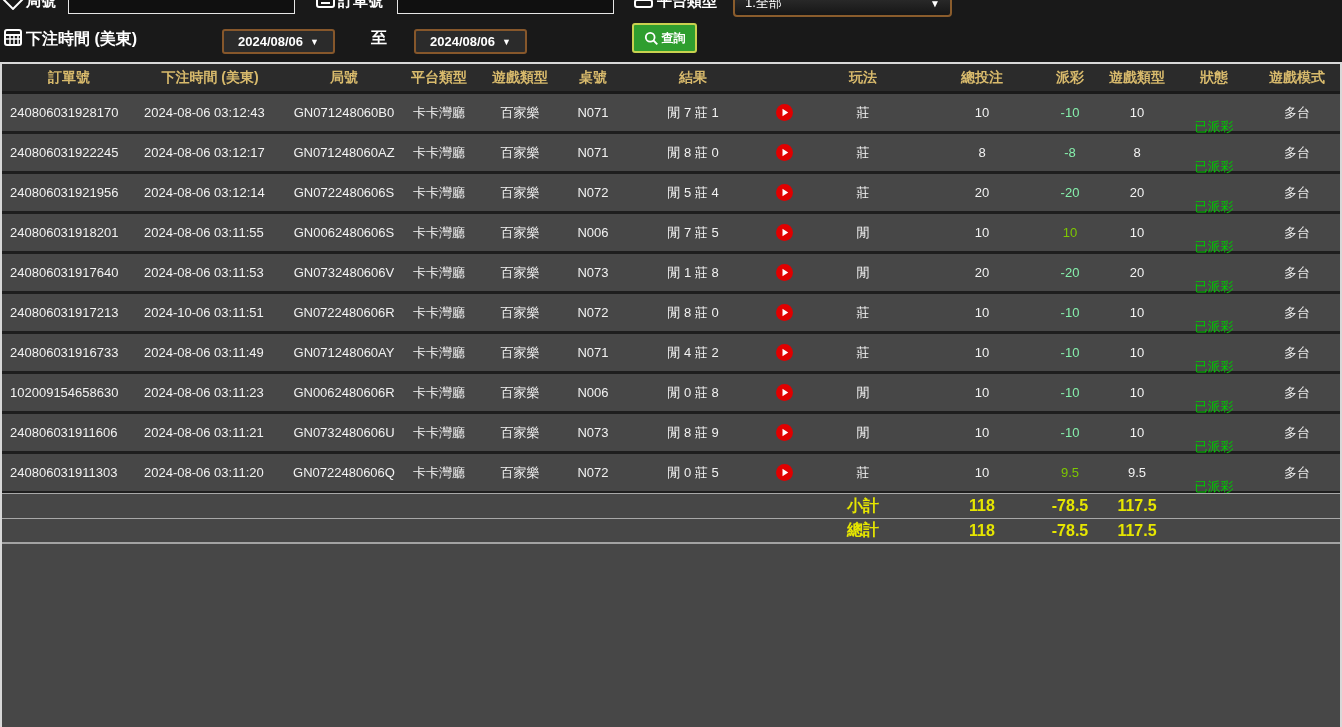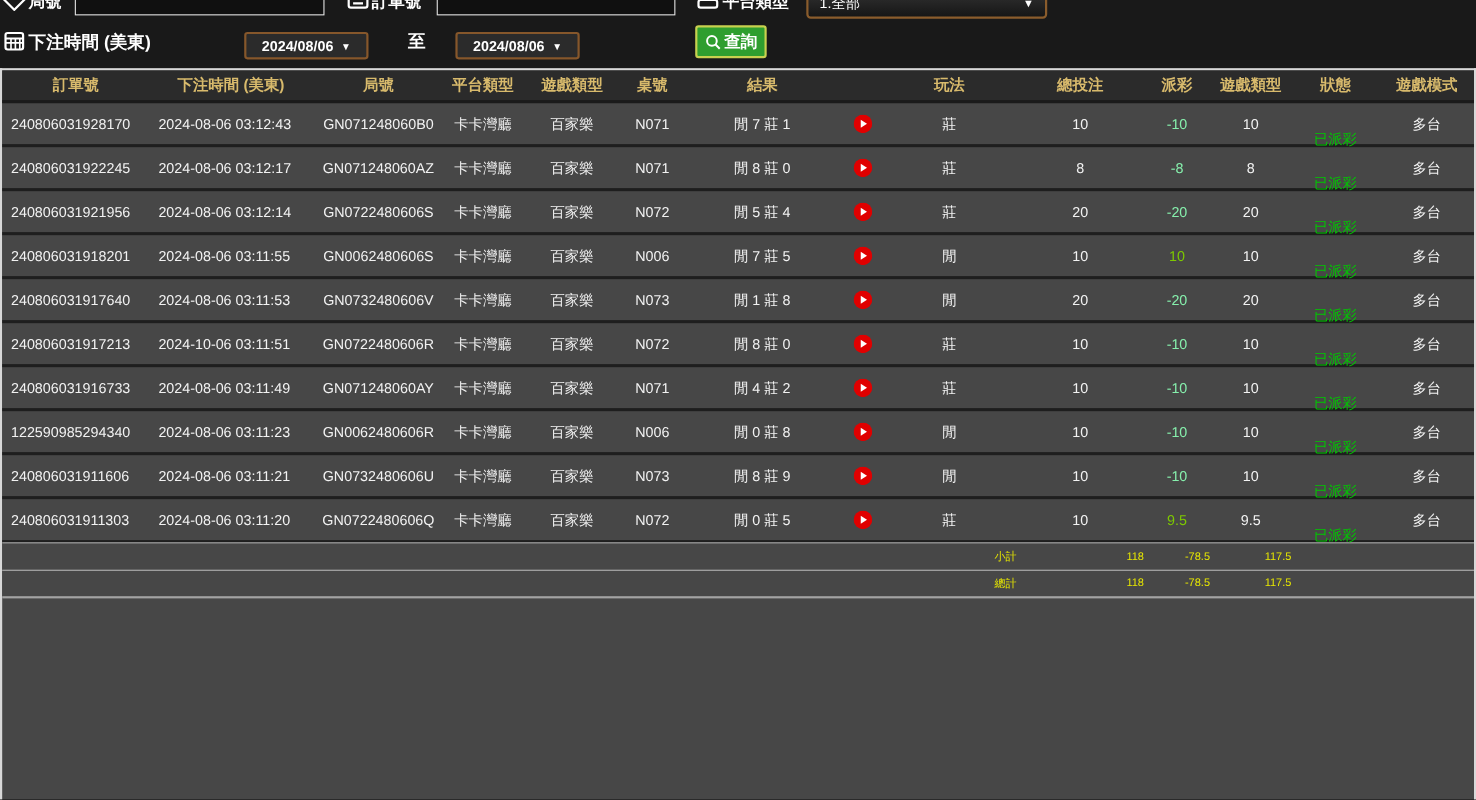--- a/index.html
+++ b/index.html
@@ -15,42 +15,42 @@
              font-size:13px; padding:0 6px; outline:none; }
   .date-btn { position:absolute; background:#2b2b2b; border:2px solid #86572b; border-radius:3px;
               color:#ffffff; font-weight:bold; font-size:13px; display:flex; align-items:center;
               justify-content:center; gap:7px; cursor:pointer; }
   .date-btn .caret { font-size:9px; }
   .select-box { position:absolute; background:linear-gradient(#333,#161616); border:2px solid #8a5c2c;
               border-radius:4px; color:#fff; font-size:13px; display:flex; align-items:center;
               padding:0 10px; cursor:pointer; }
   .select-box .caret { margin-left:auto; font-size:10px; }
   .query-btn { position:absolute; background:#2f9e2f; border:2px solid #c8d14f; border-radius:3px;
-              color:#fff; font-weight:bold; font-size:15px; display:flex; align-items:center;
+              color:#fff; font-weight:bold; font-size:12px; display:flex; align-items:center;
               justify-content:center; gap:3px; cursor:pointer; }
 
   
   .table-wrap { position:absolute; left:0; top:62px; width:1342px; height:665px;
                 background:#474747; border-left:2px solid #d8d8d8; border-right:2px solid #d8d8d8;
                 border-top:2px solid #d8d8d8; }
   .grid-row { display:grid;
     grid-template-columns:134px 148px 120px 70px 92px 54px 146px 36px 122px 116px 60px 74px 80px 1fr;
     align-items:center; }
   .hdr-row { height:30px; background:#2b2b2b; border-bottom:3px solid #1a1a1a; }
   .hdr-cell { color:#d8ba6c; font-weight:bold; font-size:14px; text-align:center; white-space:nowrap; }
   .data-row { height:40px; background:#474747; border-bottom:3px solid #1e1e1e; }
   .cell { color:#f2f2f2; font-size:13px; text-align:center; white-space:nowrap; overflow:hidden; }
   .c-left { text-align:left; padding-left:8px; }
   .c-green { color:#00c800;margin-top:28px; }
   .c-neg { color:#86efac; }
   .c-pos { color:#7dc800; }
   .replay-btn { display:inline-flex; width:17px; height:17px; cursor:pointer; vertical-align:middle; }
   .sum-row { height:26px; background:#474747; border-bottom:1px solid #a8a8a8; border-top:1px solid #a8a8a8; margin-top:-1px; }
   .sum-row.last { border-bottom:2px solid #a3a3a3; }
-  .sum-cell { color:#e6e600; font-weight:normal; font-size:10px; text-align:right; }
+  .sum-cell { color:#e6e600; font-weight:bold; font-size:16px; text-align:center; }
 </style>
 </head>
 <body>
 
 <div class="screen">
 
   <div class="form-area">
 
     <span class="f-icon" style="left:2px; top:-12px;">
       <svg width="22" height="22" viewBox="0 0 22 22">
@@ -276,21 +276,21 @@
               </svg>
             </span></span>
           <span class="cell">莊</span>
           <span class="cell">10</span>
           <span class="cell c-neg">-10</span>
           <span class="cell">10</span>
           <span class="cell c-green">已派彩</span>
           <span class="cell">多台</span>
         </div>
         <div class="grid-row data-row">
-          <span class="cell c-left">122590985294340</span>
+          <span class="cell c-left">102009154658630</span>
           <span class="cell c-left">2024-08-06 03:11:23</span>
           <span class="cell">GN0062480606R</span>
           <span class="cell">卡卡灣廳</span>
           <span class="cell">百家樂</span>
           <span class="cell">N006</span>
           <span class="cell">閒 0 莊 8</span>
           <span class="cell"><span class="replay-btn">
               <svg width="17" height="17" viewBox="0 0 17 17">
                 <circle cx="8.5" cy="8.5" r="8.5" fill="#e00000"></circle>
                 <polygon points="6.5,4.8 12.2,8.5 6.5,12.2" fill="#fff"></polygon>

